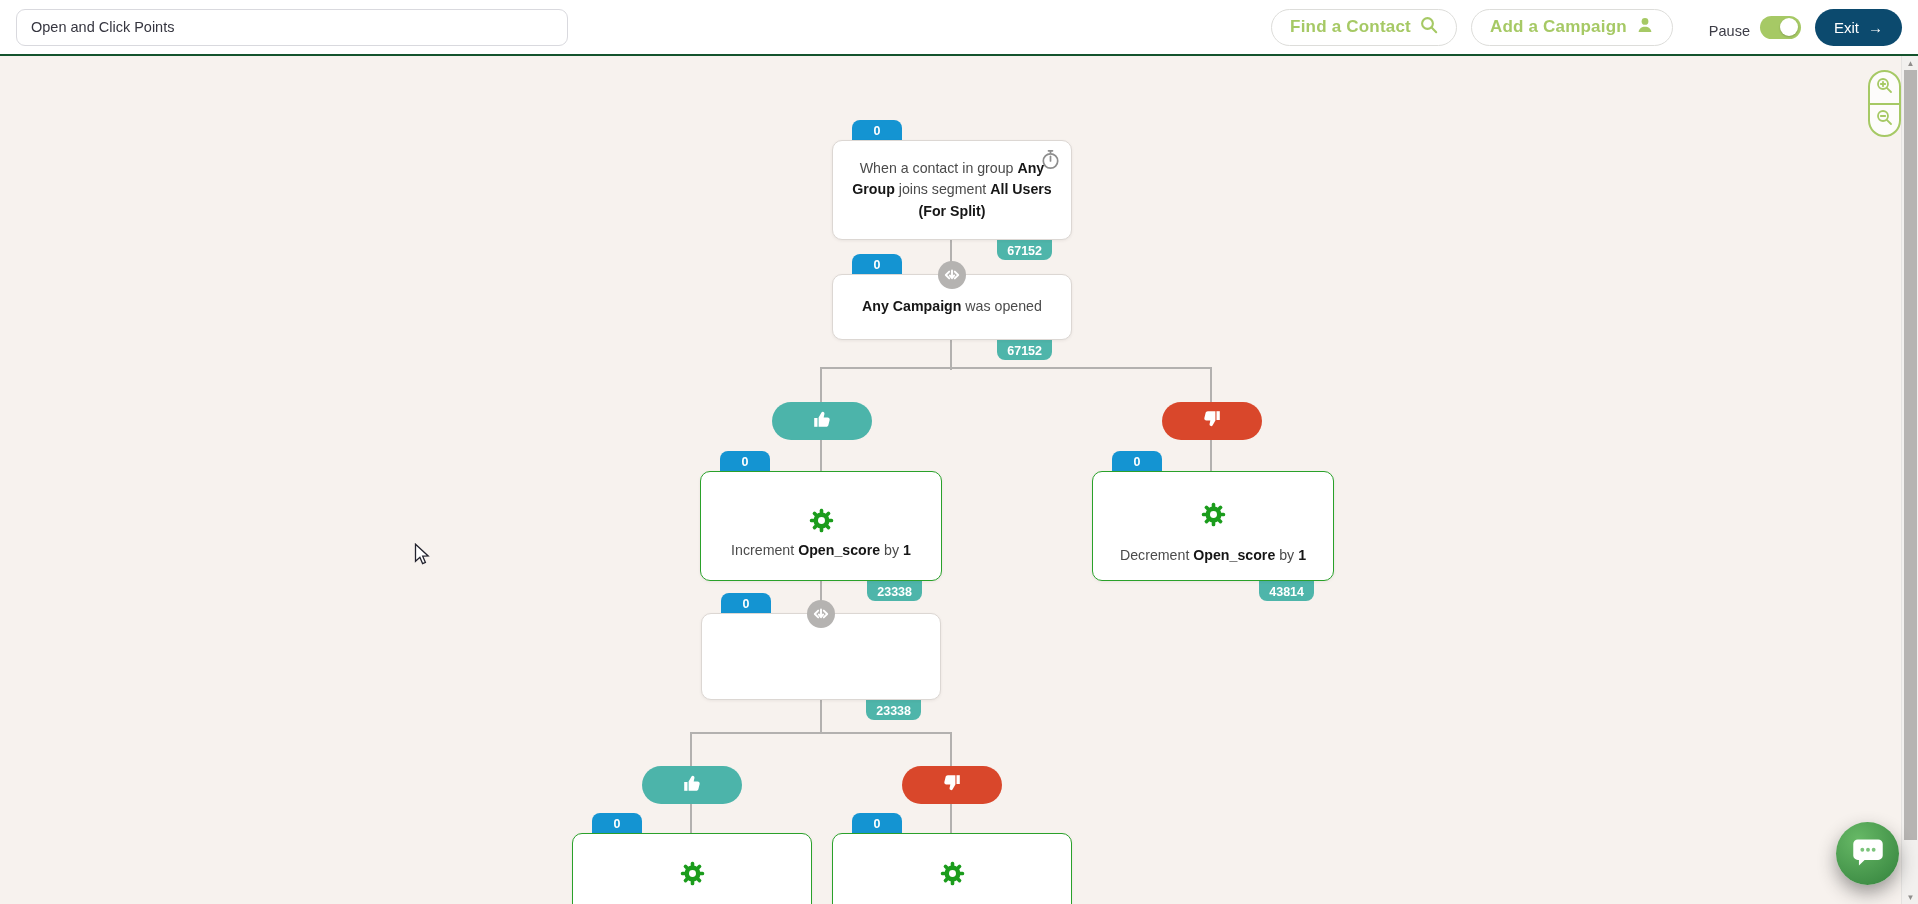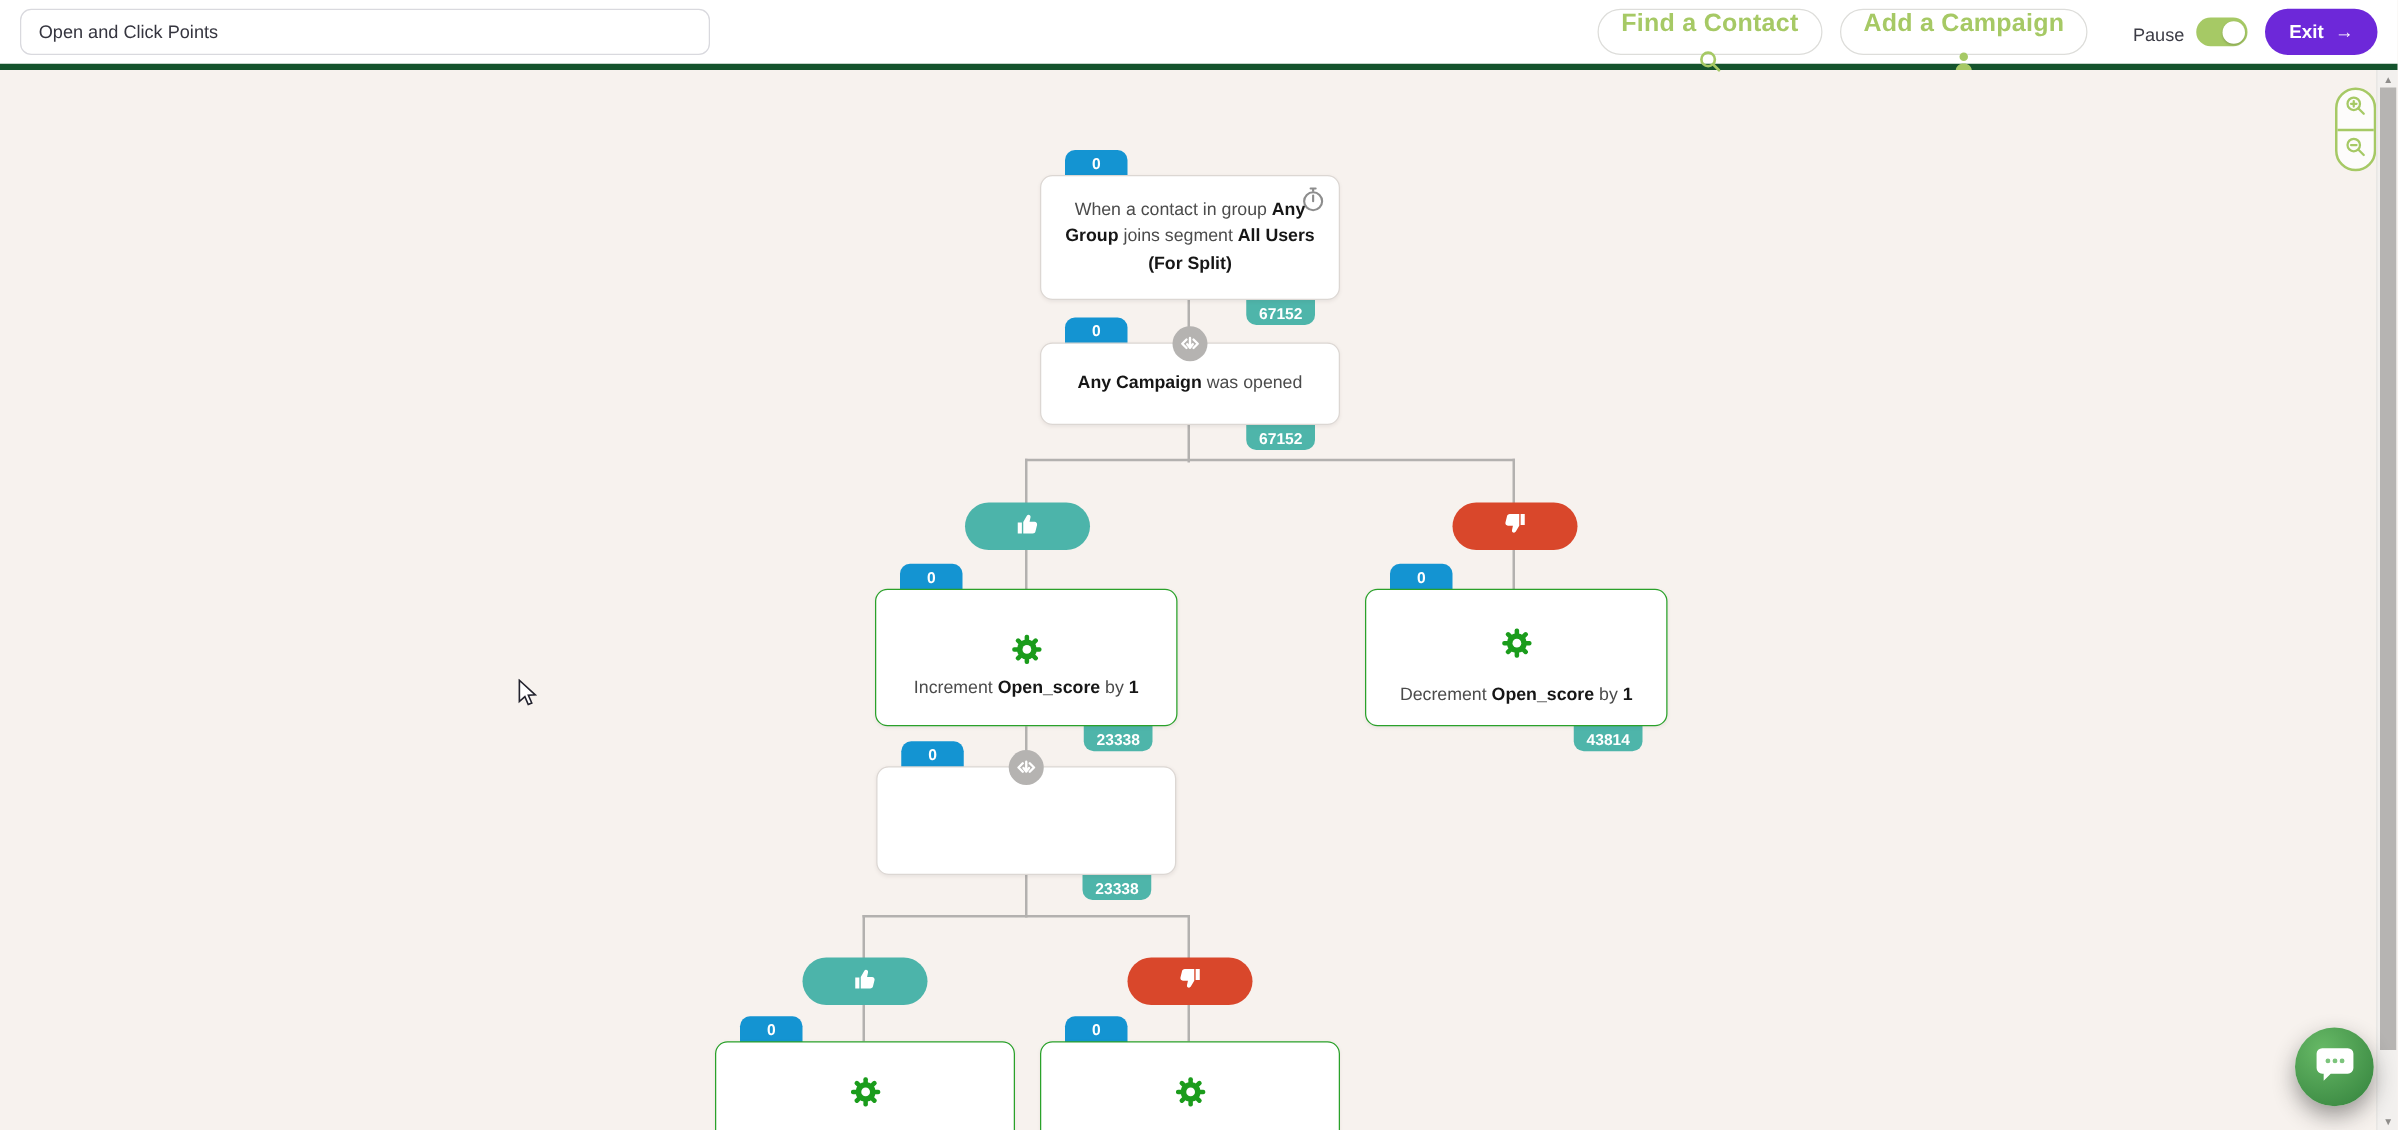--- a/index.html
+++ b/index.html
@@ -1,38 +1,38 @@
 <!DOCTYPE html>
 <html><head>
 <meta charset="utf-8">
 <style>
   * { margin:0; padding:0; box-sizing:border-box; }
   html,body { width:1918px; height:904px; overflow:hidden;
     font-family:"Liberation Sans", sans-serif; background:#f7f2ee; }
 
   
   .topbar { position:absolute; top:0; left:0; width:1918px; height:56px;
-    background:#ffffff; border-bottom:5px solid #14532d; display:flex;
+    background:#ffffff; border-bottom:2px solid #14532d; display:flex;
     align-items:center; justify-content:space-between; padding:0 16px; z-index:50; }
   .title-input { width:552px; height:37px; border:1px solid #d9d9de; border-radius:9px;
     padding:0 14px; font-size:14.5px; color:#35353f; background:#fff; outline:none;
     font-family:"Liberation Sans", sans-serif; }
   .topbar-right { display:flex; align-items:center; gap:14px; }
   .pill-btn { height:37px; display:flex; align-items:center; gap:9px; padding:0 18px;
     background:#fff; border:1.5px solid #ddddda; border-radius:19px; cursor:pointer;
-    color:#a6c965; font-size:20px; font-weight:700; letter-spacing:.2px;flex-direction:column; }
+    color:#a6c965; font-size:17px; font-weight:700; letter-spacing:.2px; }
   .pause-group { display:flex; align-items:flex-end; gap:10px; margin-left:22px; }
   .pause-label { font-size:14.5px; color:#3c3c46; font-weight:500; }
   .toggle { width:41px; height:23px; border-radius:12px; background:#a6c965;
     position:relative; cursor:pointer; }
   .toggle-knob { position:absolute; top:2.5px; right:2.5px; width:18px; height:18px;
     border-radius:50%; background:#fff; box-shadow:0 1px 2px rgba(0,0,0,.2); }
   .exit-btn { height:37px; display:flex; align-items:center; gap:9px; padding:0 19px;
-    background:#6d28d9; border:none; border-radius:19px; color:#fff; font-size:15px;
-    font-weight:700; cursor:pointer; }
+    background:#0c4a6e; border:none; border-radius:19px; color:#fff; font-size:15px;
+    font-weight:400; cursor:pointer; }
 
   
   .canvas { position:absolute; top:56px; left:0; width:1918px; height:848px;
     overflow:hidden; background:#f7f2ee; }
   .line { position:absolute; background:#b3b1af; }
 
   .node-wrap { position:absolute; }
   .node-body { position:absolute; inset:0; background:#fff; border:1px solid #dcd7d3;
     border-radius:10px; box-shadow:0 1px 3px rgba(80,70,60,.08); z-index:1;
     display:flex; flex-direction:column; align-items:center; justify-content:center;

